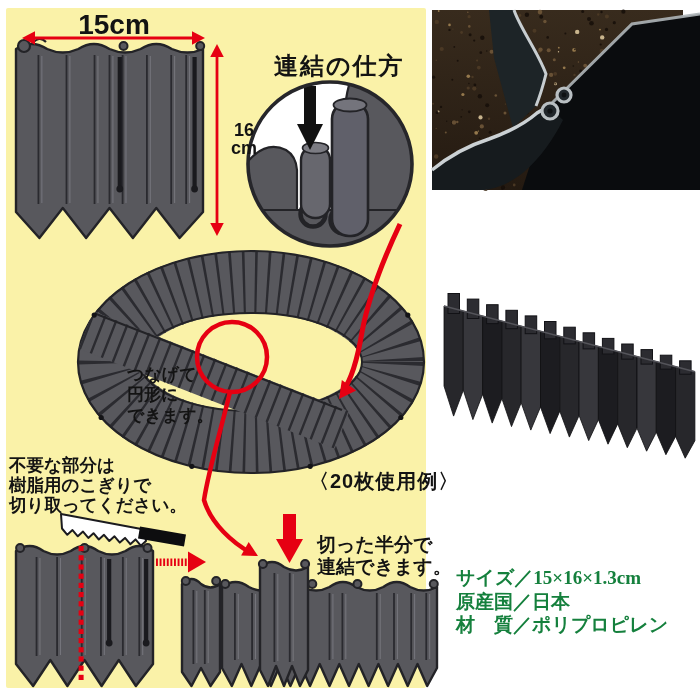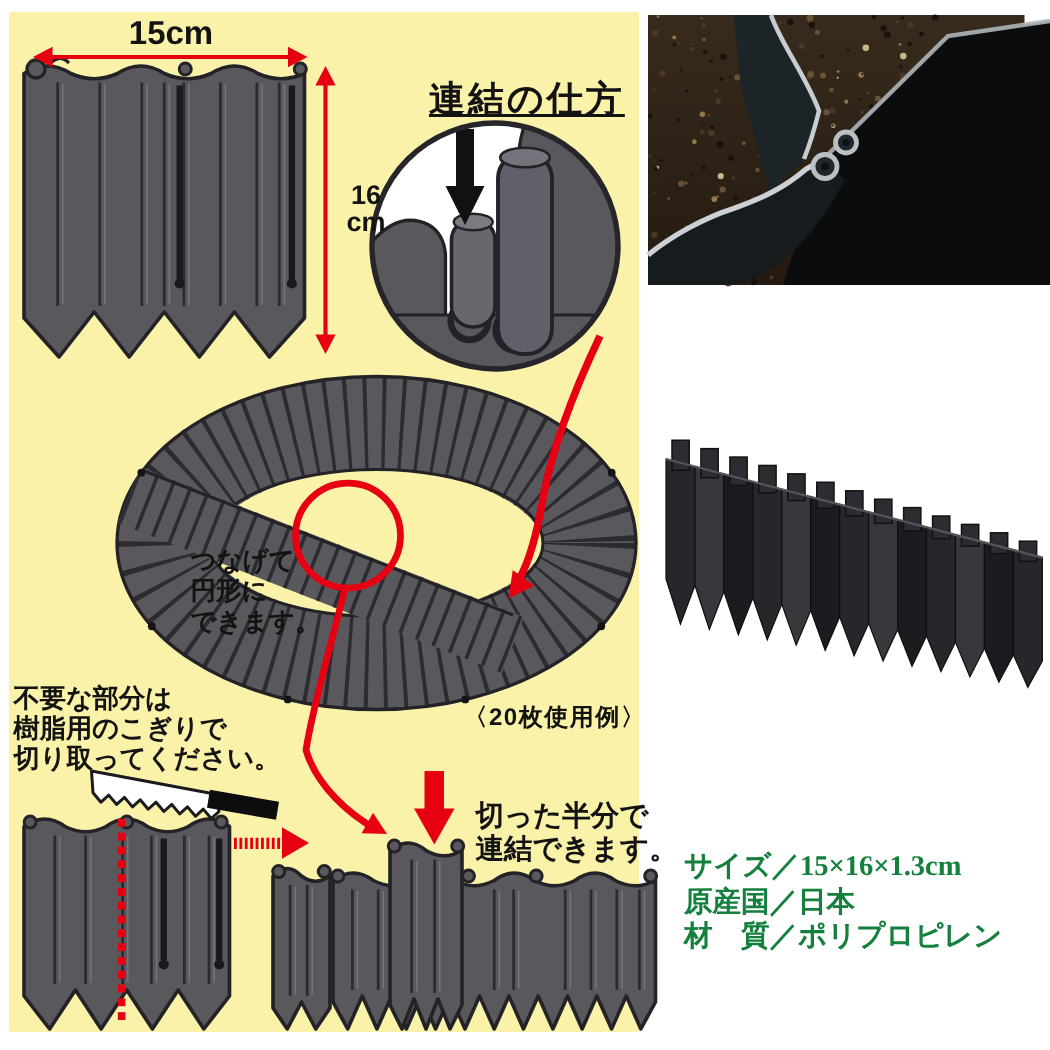--- a/index.html
+++ b/index.html
@@ -1,25 +1,25 @@
 <!DOCTYPE html>
 <html><head>
 <meta charset="utf-8">
 <style>
   html,body{margin:0;padding:0;}
   body{width:700px;height:700px;background:#fff;font-family:"Liberation Sans",sans-serif;position:relative;overflow:hidden;}
   .abs{position:absolute;}
   #board{left:6px;top:8px;width:420px;height:680px;background:#FAF2A8;border-radius:2px;}
   #art{left:0;top:0;width:700px;height:700px;z-index:1;}
   .txt{position:absolute;z-index:2;color:#131313;font-weight:bold;white-space:pre-line;}
-  #dim-w{left:70px;top:9px;width:88px;text-align:center;font-size:22px;}
+  #dim-w{left:70px;top:9px;width:88px;text-align:center;font-size:28px;}
   #dim-h{left:227px;top:121px;width:34px;text-align:center;font-size:18px;line-height:1.0;}
-  #connect-title{left:286px;top:50px;font-size:24px;letter-spacing:2px;text-decoration:underline;}
+  #connect-title{left:274px;top:50px;font-size:24px;letter-spacing:2px;}
   #ring-note{left:127px;top:366px;font-size:17px;line-height:1.2;font-family:Liberation Mono, monospace;}
-  #usage-note{left:309px;top:468px;font-size:16px;letter-spacing:1px;}
+  #usage-note{left:309px;top:468px;font-size:20px;letter-spacing:1px;}
   #cut-note{left:9px;top:456px;font-size:17.5px;line-height:1.13;}
   #half-note{left:317px;top:534px;font-size:19px;line-height:1.18;}
   #specs{left:436px;top:566px;z-index:2;font-family:"Liberation Serif",serif;color:#15803d;padding-left:20px;}
   #specs .row{font-size:19px;line-height:23.5px;font-weight:bold;white-space:pre;}
 </style>
 </head>
 <body>
 
 <div id="board" class="abs"></div>
 

